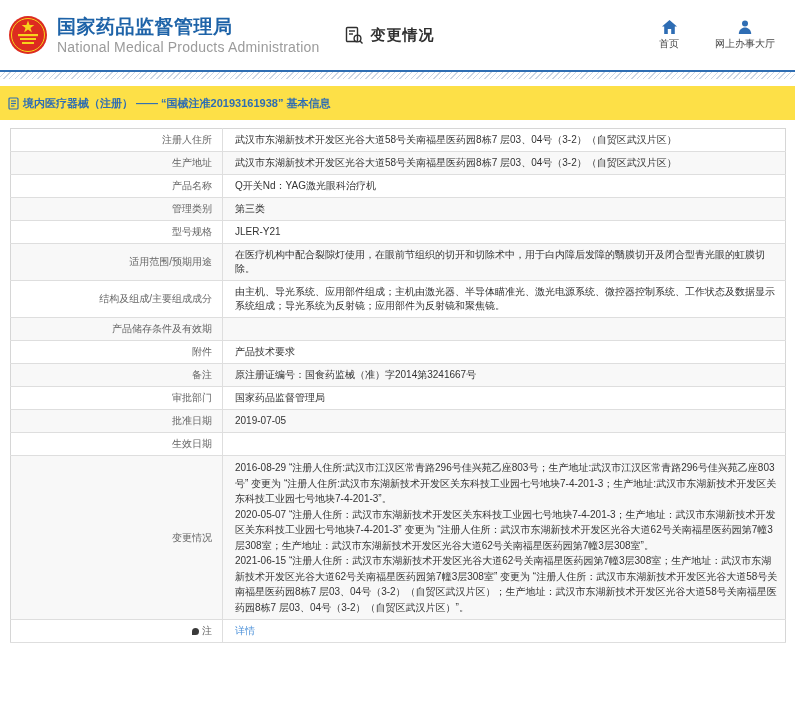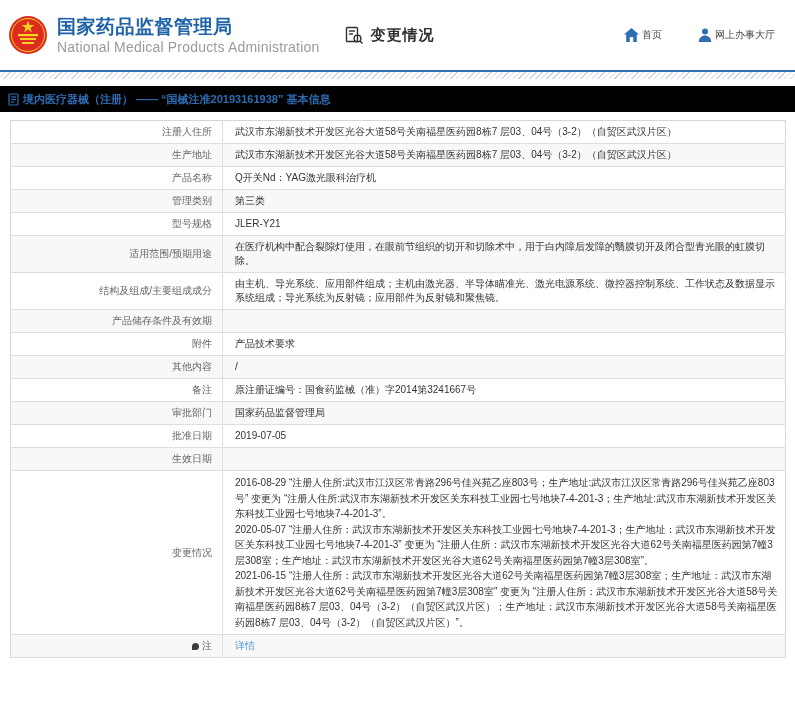--- a/index.html
+++ b/index.html
@@ -7,31 +7,31 @@
     font-family:"Liberation Sans","DejaVu Sans",sans-serif; color:#333; overflow:hidden; }
 
   
   .topbar { height:70px; display:flex; align-items:center; padding:0 20px 0 8px; background:#fff; }
   .brand { display:flex; align-items:center; gap:9px; text-decoration:none; }
   .brand-title { font-size:19px; font-weight:bold; color:#1e63a8; letter-spacing:.5px; line-height:22px; }
   .brand-sub { font-size:14px; color:#9b9b9b; margin-top:1px; letter-spacing:.2px;text-align:center; }
   .section-tag { margin-left:26px; display:flex; align-items:center; gap:6px; cursor:pointer; }
   .section-tag span { font-size:15px; font-weight:600; color:#2f2f2f; letter-spacing:1px; }
   .topnav { margin-left:auto; display:flex; gap:36px; }
-  .nav-item { display:flex; align-items:center; gap:3px;
+  .nav-item { display:flex; flex-direction:column; align-items:center; gap:3px;
     font-size:10px; color:#4a4a4a; text-decoration:none; }
 
   
   .blue-line { height:2px; background:#2f6eb3; }
   .hatch-band { height:7px;
     background:repeating-linear-gradient(135deg,#ffffff 0 3px,#ccd6e4 3px 4px); }
   .gap7 { height:7px; } .gap8 { height:8px; }
 
   
-  .breadcrumb { height:26px; background:#000000; display:flex; align-items:center;
+  .breadcrumb { height:34px; background:#fde047; display:flex; align-items:center;
     padding:0 8px; gap:4px; }
   .breadcrumb span { font-size:11px; font-weight:600; color:#2e6db4; }
 
   
   .info-table { width:776px; margin:0 9px 0 10px; border-collapse:collapse;
     border:1px solid #d6d6d6; table-layout:fixed; font-size:10px; }
   .info-table tr { border-bottom:1px solid #dedede; }
   .info-table tr:nth-child(even) { background:#f8f8f8; }
   .cell-label { width:212px; text-align:right; vertical-align:middle; color:#666;
     padding:4px 10px 4px 6px; border-right:1px solid #dedede; line-height:14px; }
@@ -148,24 +148,20 @@
       </tr>
       <tr>
         <td class="cell-label">产品储存条件及有效期</td>
         <td class="cell-value"></td>
       </tr>
       <tr>
         <td class="cell-label">附件</td>
         <td class="cell-value">产品技术要求</td>
       </tr>
       <tr>
-        <td class="cell-label">其他内容</td>
-        <td class="cell-value">/</td>
-      </tr>
-      <tr>
         <td class="cell-label">备注</td>
         <td class="cell-value">原注册证编号：国食药监械（准）字2014第3241667号</td>
       </tr>
       <tr>
         <td class="cell-label">审批部门</td>
         <td class="cell-value">国家药品监督管理局</td>
       </tr>
       <tr>
         <td class="cell-label">批准日期</td>
         <td class="cell-value">2019-07-05</td>

